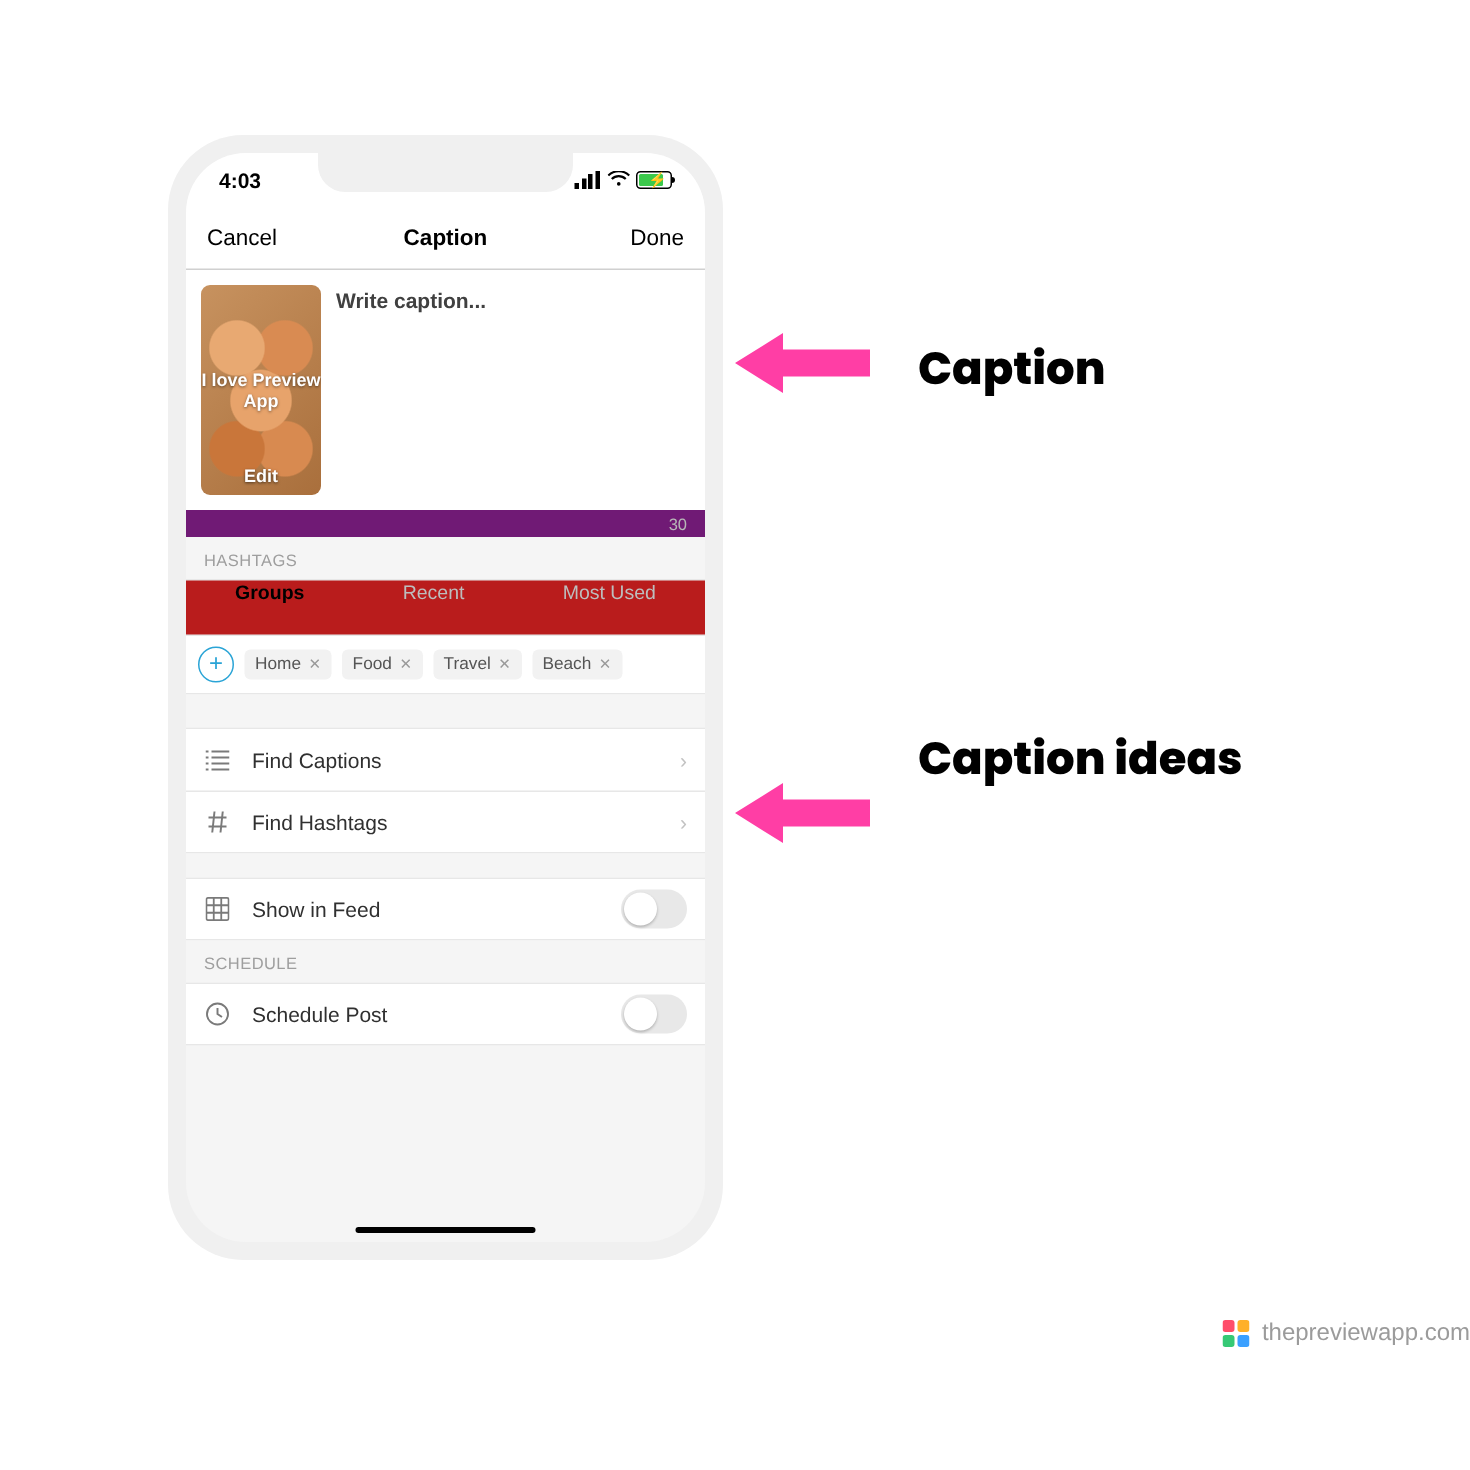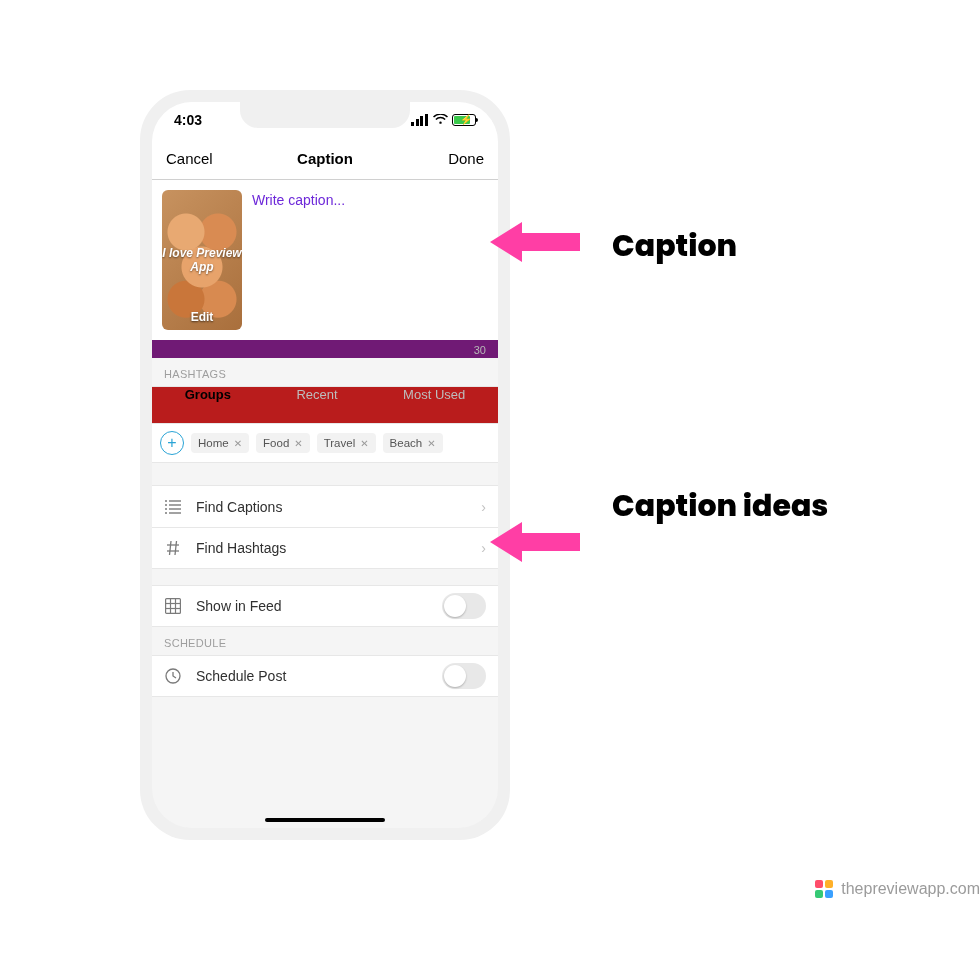--- a/index.html
+++ b/index.html
@@ -1,20 +1,20 @@
 <!DOCTYPE html>
 <html><head>
 <meta charset="utf-8">
 <style>
   html,body{margin:0;padding:0;width:980px;height:980px;background:#fff;font-family:-apple-system,BlinkMacSystemFont,"Segoe UI",Helvetica,Arial,sans-serif;}
   *{box-sizing:border-box;}
   .stage{position:relative;width:980px;height:980px;}
 
   
-  .phone{position:absolute;left:112px;top:90px;width:370px;height:750px;background:#f0f0f0;border-radius:50px;padding:12px;margin-left:28px;}
+  .phone{position:absolute;left:112px;top:90px;width:370px;height:750px;background:#f0f0f0;border-radius:50px;padding:12px;}
   .screen{position:relative;width:100%;height:100%;background:#f5f5f5;border-radius:40px;overflow:hidden;}
   .notch{position:absolute;top:0;left:50%;transform:translateX(-50%);width:170px;height:26px;background:#f0f0f0;border-bottom-left-radius:18px;border-bottom-right-radius:18px;z-index:50;}
 
   
   .statusbar{position:absolute;top:0;left:0;right:0;height:36px;display:flex;align-items:center;justify-content:space-between;padding:0 22px;font-size:14px;font-weight:600;color:#000;background:#fff;z-index:40;}
   .status-right{display:flex;align-items:center;gap:4px;}
   .sig{width:18px;height:12px;display:flex;align-items:flex-end;gap:1.5px;}
   .sig i{width:3px;background:#000;display:block;}
   .sig i:nth-child(1){height:4px}.sig i:nth-child(2){height:7px}.sig i:nth-child(3){height:10px}.sig i:nth-child(4){height:12px}
   .wifi-ico{width:15px;height:12px;position:relative;}
@@ -33,23 +33,23 @@
   
   .caption-row{background:#fff;padding:10px;display:flex;gap:10px;min-height:155px;}
   .thumb{width:80px;height:140px;border-radius:6px;overflow:hidden;position:relative;flex-shrink:0;display:flex;flex-direction:column;align-items:center;justify-content:center;text-align:center;color:#fff;}
   .thumb-bg{position:absolute;inset:0;background:
     radial-gradient(circle at 30% 30%, #e8a972 0 18px, transparent 19px),
     radial-gradient(circle at 70% 30%, #d98b52 0 18px, transparent 19px),
     radial-gradient(circle at 50% 55%, #e7a36b 0 20px, transparent 21px),
     radial-gradient(circle at 30% 78%, #c9763a 0 18px, transparent 19px),
     radial-gradient(circle at 70% 78%, #d88a50 0 18px, transparent 19px),
     linear-gradient(135deg,#c7925f,#a96f3c);}
-  .thumb-txt{position:relative;z-index:2;font-size:12px;line-height:14px;font-weight:700;font-style:italic;text-shadow:0 1px 2px rgba(0,0,0,.5);padding:0 0;}
+  .thumb-txt{position:relative;z-index:2;font-size:12px;line-height:14px;font-weight:700;text-shadow:0 1px 2px rgba(0,0,0,.5);padding:0 0;}
   .thumb-edit{position:absolute;bottom:6px;left:0;right:0;text-align:center;font-size:12px;font-weight:700;color:#fff;text-shadow:0 1px 2px rgba(0,0,0,.6);z-index:2;}
-  .cap-input{flex:1;color:#6d28d9;font-size:14px;padding-top:2px;}
+  .cap-input{flex:1;color:#404040;font-size:14px;padding-top:2px;font-weight:bold;}
 
   .counter{text-align:right;color:#b7b7b7;font-size:11px;padding:4px 12px 2px;background:#701a75;}
 
   .sect-h{font-size:11px;color:#9e9e9e;letter-spacing:.3px;padding:10px 12px 6px;background:#f5f5f5;}
 
   
   .tabs{background:#b91c1c;border-top:1px solid #e7e7e7;border-bottom:1px solid #e7e7e7;display:flex;height:38px;align-items:flex-start;justify-content:space-around;font-size:13px;}
   .tab{color:#bdbdbd;}
   .tab.active{color:#000;font-weight:700;}
 

